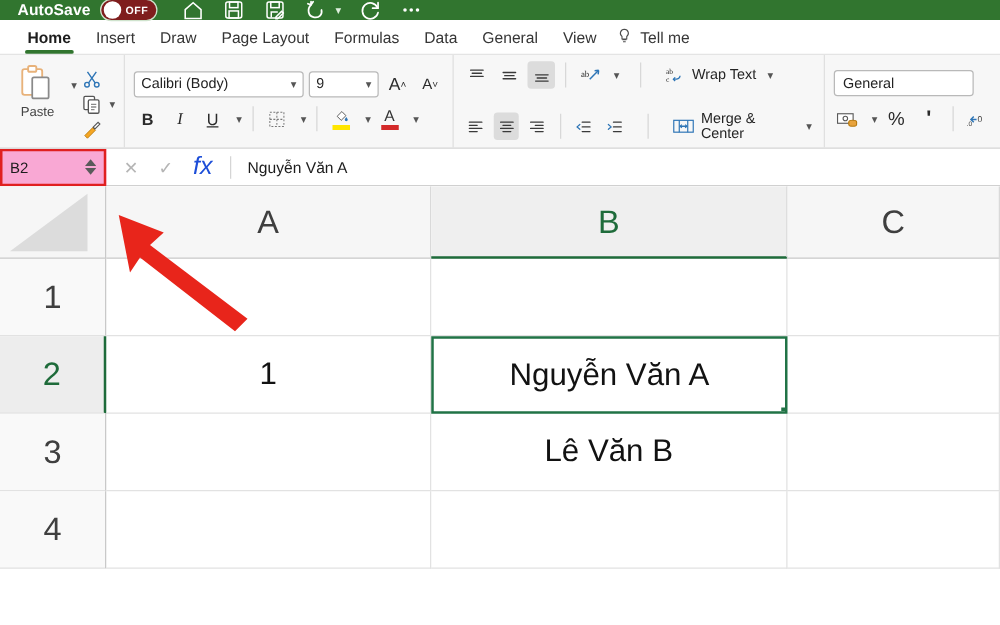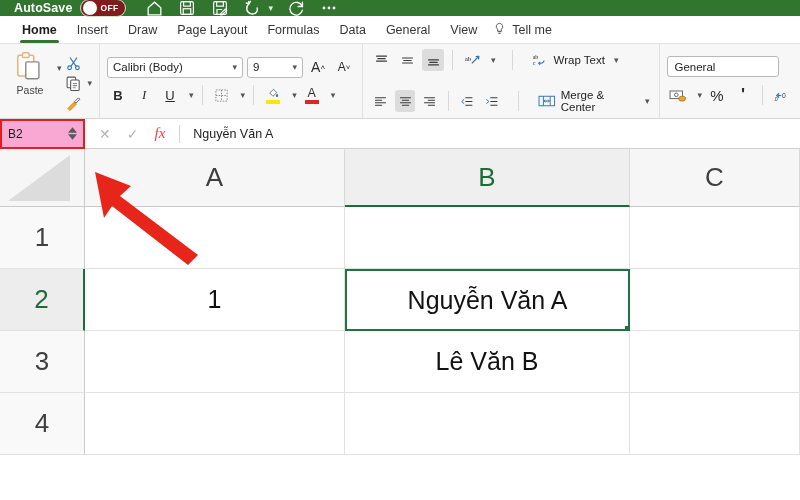--- a/index.html
+++ b/index.html
@@ -115,21 +115,21 @@
   }
   .namebox-wrap {
     width: 85px; height: 30px; display: flex; align-items: center;
     border: 2px solid #e02020; background: #f9a8d4;
     padding: 0 6px; justify-content: space-between;
   }
   .namebox-val { font-size: 12px; color: #1c1c1c; }
   .spin { display: flex; flex-direction: column; gap: 1px; align-items: center; }
   .fb-icons { display: flex; align-items: center; gap: 16px; padding: 0 14px; }
   .fb-ico { font-size: 14px; color: #b5b5b5; }
-  .fx { font-style: italic; font-family: Liberation Serif, serif; font-size: 15px; color: #ef4444; }
+  .fx { font-style: italic; font-family: Liberation Sans, sans-serif; font-size: 20px; color: #1d4ed8; }
   .fb-divider { width: 1px; height: 18px; background: #d5d5d5; }
   .fb-content { font-size: 12.5px; color: #1c1c1c; padding-left: 13px; }
 
   
   .grid-wrap { position: relative; height: 337px; overflow: hidden; background: #ffffff; }
   .colheader-row { display: flex; height: 58px; }
   .corner {
     width: 85px; min-width: 85px; height: 58px;
     background: #f6f6f6; border-right: 1px solid #c9c9c9; border-bottom: 1px solid #c9c9c9;
     position: relative;

